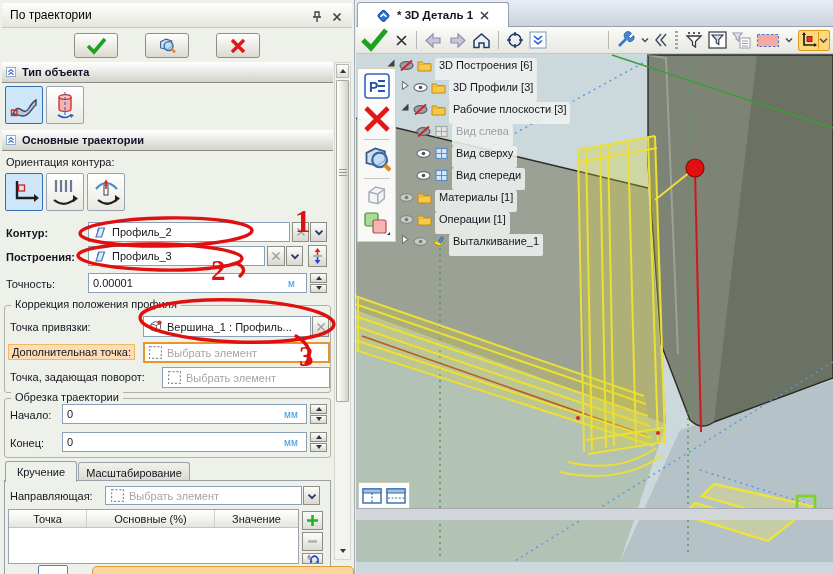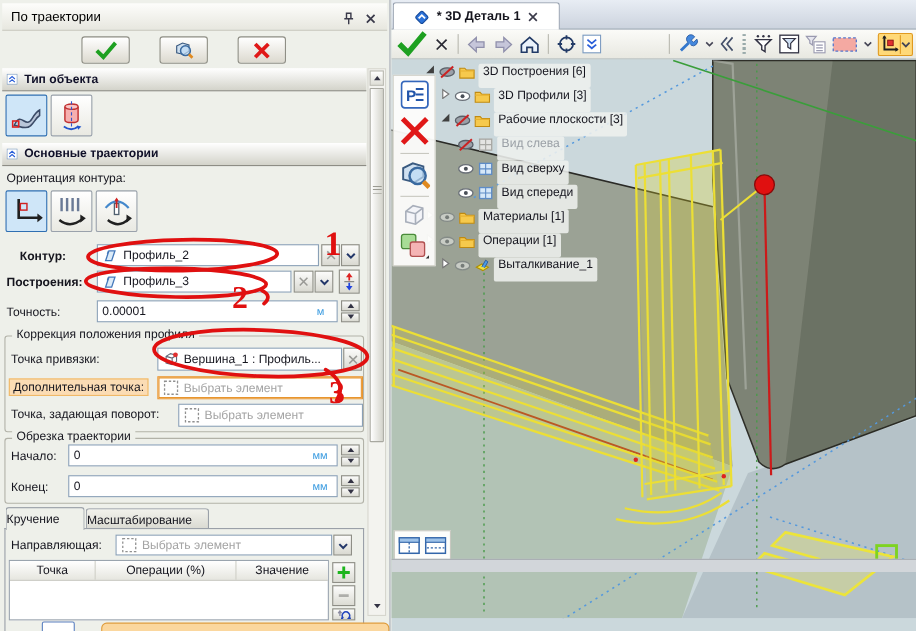--- a/index.html
+++ b/index.html
@@ -29,21 +29,21 @@
   display:flex;align-items:center;justify-content:center}
 .spin{position:absolute;width:17px;height:20px;display:flex;flex-direction:column;gap:1px}
 .spin>div{flex:1;border:1px solid #8e8e86;background:linear-gradient(#fcfcfb,#d9d9d1);display:flex;align-items:center;justify-content:center}
 .aru{width:0;height:0;border-left:3px solid transparent;border-right:3px solid transparent;border-bottom:4px solid #334}
 .ard{width:0;height:0;border-left:3px solid transparent;border-right:3px solid transparent;border-top:4px solid #334}
 .grp{position:absolute;border:1px solid #b2b2a8;border-radius:3px}
 .cap{position:absolute;top:-8px;left:6px;background:#eef0ea;padding:0 4px;white-space:nowrap}
 .hl-label{background:#fbdcb4;border:1px solid #f0b968;padding:1px 3px}
 .fld.orange{border:1px solid #e8952e;box-shadow:0 0 0 1px #e8952e inset}
 .ptab{position:absolute;height:20px;border:1px solid #9aa0a8;border-bottom:none;border-radius:3px 3px 0 0;
-  display:flex;align-items:center;justify-content:flex-start;background:linear-gradient(#f2f2ec,#d8d8d0)}
+  display:flex;align-items:center;justify-content:center;background:linear-gradient(#f2f2ec,#d8d8d0)}
 .ptab.act{background:#eef0ea;height:21px;z-index:2}
 .tabframe{position:absolute;left:4px;top:480px;width:327px;height:94px;border:1px solid #9aa0a8;border-bottom:none;background:#eef0ea}
 .tbl{position:absolute;left:8px;top:509px;width:291px;height:55px;border:1px solid #9aa4ae;background:#fff}
 .tbl-h{display:flex;height:18px;background:linear-gradient(#ffffff,#e6e6df);border-bottom:1px solid #c4c4bc}
 .tbl-h>div{display:flex;align-items:center;justify-content:center;border-right:1px solid #cfcfc7}
 .colbtn{position:absolute;left:302px;width:21px;height:19px;border:1px solid #8e8e86;
   background:linear-gradient(#fcfcfb,#dcdcd4);display:flex;align-items:center;justify-content:center;font-weight:bold}
 
 .sb{position:absolute;left:334px;top:62px;width:17px;height:498px;background:#f3f3ef;border:1px solid #d6d6ce}
 .sb-a{position:absolute;left:1px;width:13px;height:14px;display:flex;align-items:center;justify-content:center;
@@ -241,21 +241,21 @@
     <svg width="30" height="30" viewBox="0 0 30 30">
       <path d="M5,12 q10,-12 21,0" fill="none" stroke="#4488cc" stroke-width="2"></path>
       <rect x="13" y="8" width="4" height="10" fill="#fff" stroke="#506070" stroke-width="1.2"></rect>
       <path d="M15,4 v8" stroke="#d02020" stroke-width="1.6"></path>
           <path d="M13,6 l2,-3.5 2,3.5 Z" fill="#d02020"></path>
       <path d="M7,23 q10,8 19,-1" fill="none" stroke="#202020" stroke-width="2.2"></path>
           <path d="M24,18 l5,3.5 -5,4 Z" fill="#202020"></path>
     </svg>
   </div>
 
-  <div class="lbl b" style="left:18px;top:227px">Контур:</div>
+  <div class="lbl b" style="left:6px;top:227px">Контур:</div>
   <div class="fld" style="left:88px;top:222px;width:202px">
     <svg class="ti" width="14" height="14" viewBox="0 0 15 15">
           <use href="#i-prof"></use>
         </svg>
     <span>Профиль_2</span>
   </div>
   <div class="sq" style="left:292px;top:222px;width:17px">
         <svg width="14" height="14" viewBox="0 0 16 16">
           <use href="#i-clear"></use>
         </svg>
@@ -387,21 +387,21 @@
   </div>
   <div class="sq" style="left:303px;top:486px;width:17px;height:19px;z-index:3">
         <svg width="14" height="14" viewBox="0 0 16 16">
           <use href="#i-dd"></use>
         </svg>
       </div>
 
   <div class="tbl">
     <div class="tbl-h">
       <div style="width:78px">Точка</div>
-      <div style="width:128px">Операции (%)</div>
+      <div style="width:128px">Основные (%)</div>
       <div style="width:83px;border-right:none">Значение</div>
     </div>
   </div>
   <div class="colbtn" style="top:511px">
         <svg width="13" height="13" viewBox="0 0 13 13">
           <path d="M6.5,1 v11 M1,6.5 h11" stroke="#1db51d" stroke-width="2.6"></path>
         </svg>
       </div>
   <div class="colbtn" style="top:532px">
         <svg width="11" height="11" viewBox="0 0 11 11">

